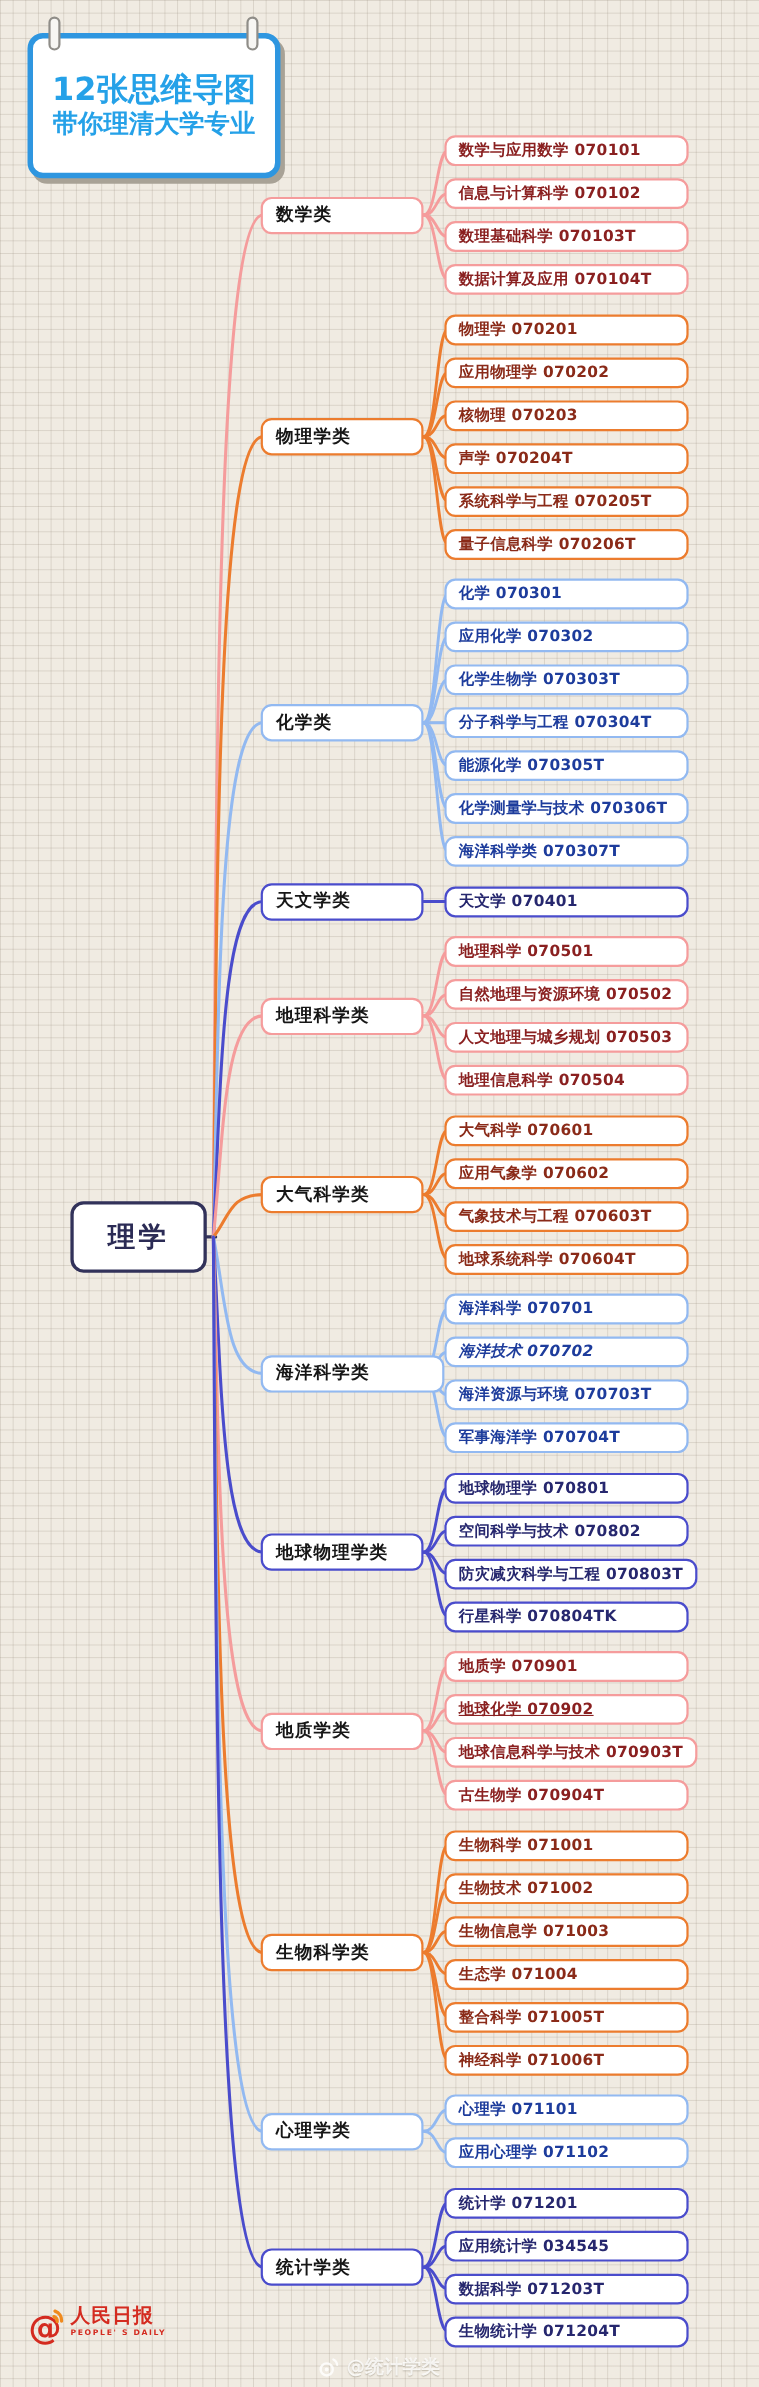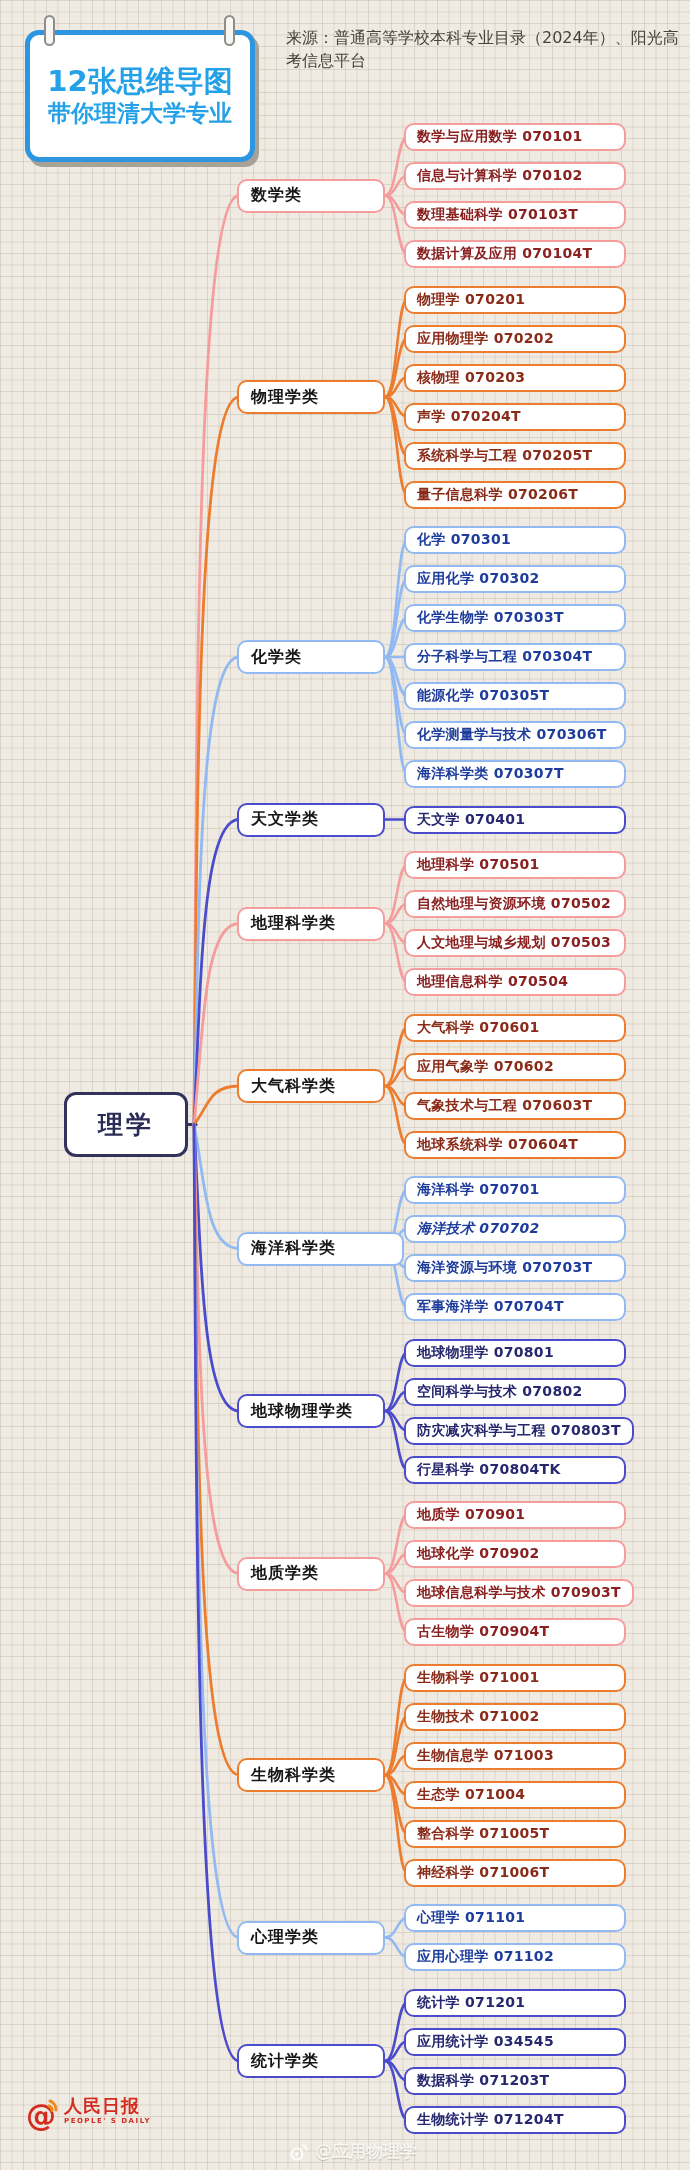--- a/index.html
+++ b/index.html
@@ -46,21 +46,20 @@
 <body>
 
 <div id="canvas">
 
   <div class="pin p1"></div>
   <div class="pin p2"></div>
   <div class="board">
     <div class="t1">12张思维导图</div>
     <div class="t2">带你理清大学专业</div>
   </div>
-  <div class="source">来源：普通高等学校本科专业目录（2024年）、阳光高考信息平台</div>
 
   <svg id="connectors" width="690" height="2170" viewBox="0 0 690 2170" fill="none">
       <path d="M 178 1124.5 H 196" stroke="#32325a" stroke-width="3" fill="none" stroke-linecap="round"></path>
       <path d="M 194 1124.5 C 196.63279463734474 706.45, 196.63279463734474 195.5, 239 195.5" stroke="#f59c9c" stroke-width="2.8" fill="none" stroke-linecap="round"></path>
       <path d="M 385 195.5 C 397 195.5, 397 137, 407 137" stroke="#f59c9c" stroke-width="2.6" fill="none" stroke-linecap="round"></path>
       <path d="M 385 195.5 C 397 195.5, 397 176, 407 176" stroke="#f59c9c" stroke-width="2.6" fill="none" stroke-linecap="round"></path>
       <path d="M 385 195.5 C 397 195.5, 397 215, 407 215" stroke="#f59c9c" stroke-width="2.6" fill="none" stroke-linecap="round"></path>
       <path d="M 385 195.5 C 397 195.5, 397 254, 407 254" stroke="#f59c9c" stroke-width="2.6" fill="none" stroke-linecap="round"></path>
       <path d="M 194 1124.5 C 197.23869366658923 797.125, 197.23869366658923 397, 239 397" stroke="#ec7c2e" stroke-width="2.8" fill="none" stroke-linecap="round"></path>
       <path d="M 385 397 C 397 397, 397 299.5, 407 299.5" stroke="#ec7c2e" stroke-width="2.6" fill="none" stroke-linecap="round"></path>
@@ -252,21 +251,21 @@
       <div class="leaf-node" style="left: 404px; top: 1455.5px; height: 28px; min-width: 222px; border-color: rgb(74, 76, 204);">
         <span style="color: rgb(38, 39, 110);">行星科学 070804TK</span>
       </div>
       <div class="cat-node" style="left: 237px; top: 1556.5px; width: 148px; height: 34px; border-color: rgb(245, 156, 156);">
         <span>地质学类</span>
       </div>
       <div class="leaf-node" style="left: 404px; top: 1501px; height: 28px; min-width: 222px; border-color: rgb(245, 156, 156);">
         <span style="color: rgb(138, 32, 32);">地质学 070901</span>
       </div>
       <div class="leaf-node" style="left: 404px; top: 1540px; height: 28px; min-width: 222px; border-color: rgb(245, 156, 156);">
-        <span style="color: rgb(138, 32, 32);">地球化学 070902</span>
+        <span style="color: rgb(138, 32, 32); text-decoration: underline;">地球化学 070902</span>
       </div>
       <div class="leaf-node" style="left: 404px; top: 1579px; height: 28px; min-width: 222px; border-color: rgb(245, 156, 156);">
         <span style="color: rgb(138, 32, 32);">地球信息科学与技术 070903T</span>
       </div>
       <div class="leaf-node" style="left: 404px; top: 1618px; height: 28px; min-width: 222px; border-color: rgb(245, 156, 156);">
         <span style="color: rgb(138, 32, 32);">古生物学 070904T</span>
       </div>
       <div class="cat-node" style="left: 237px; top: 1758px; width: 148px; height: 34px; border-color: rgb(236, 124, 46);">
         <span>生物科学类</span>
       </div>
@@ -325,16 +324,16 @@
       <div class="pd-en">PEOPLE' S DAILY</div>
     </div>
   </div>
 
   <div class="watermark">
     <svg width="22" height="20" viewBox="0 0 22 20">
       <circle cx="9" cy="12" r="5.5" stroke="rgba(255,255,255,0.82)" stroke-width="2.2" fill="none"></circle>
       <circle cx="9" cy="12" r="1.8" fill="rgba(255,255,255,0.82)"></circle>
       <path d="M15 3 a6 6 0 0 1 3.5 5" stroke="rgba(255,255,255,0.82)" stroke-width="2" stroke-linecap="round" fill="none"></path>
     </svg>
-    <span class="wm-text">@应用物理学</span>
+    <span class="wm-text">@统计学类</span>
   </div>
 
 </div>
 
 </body></html>

